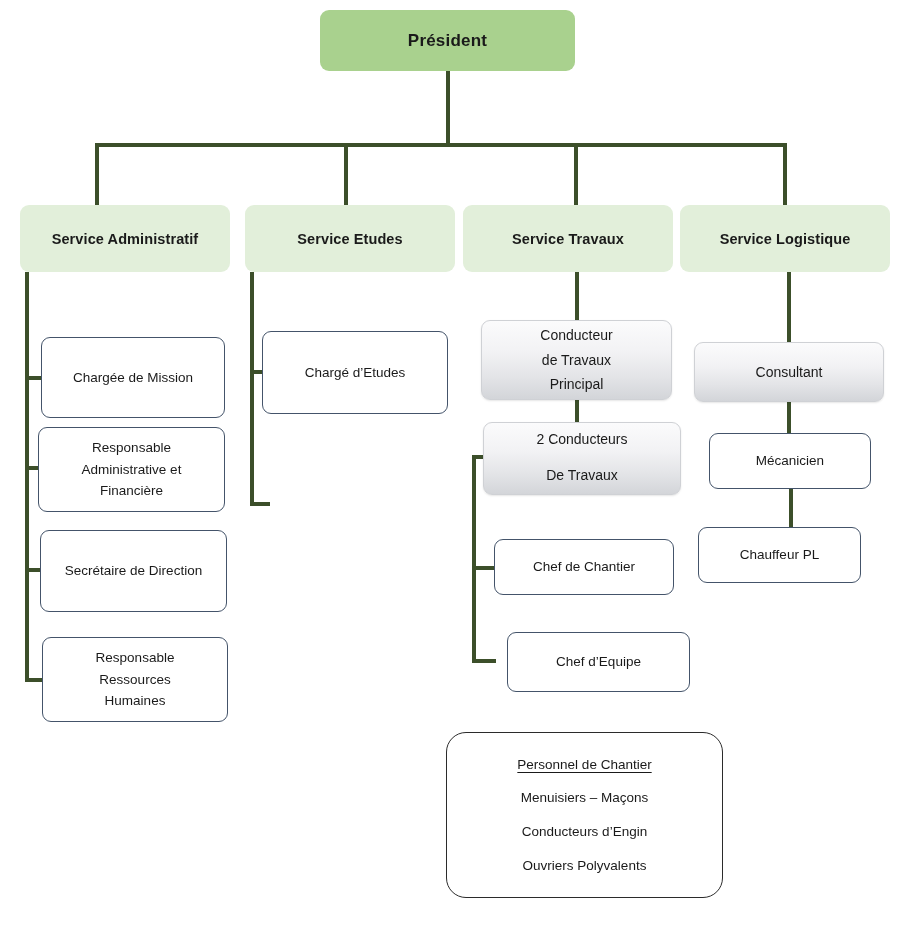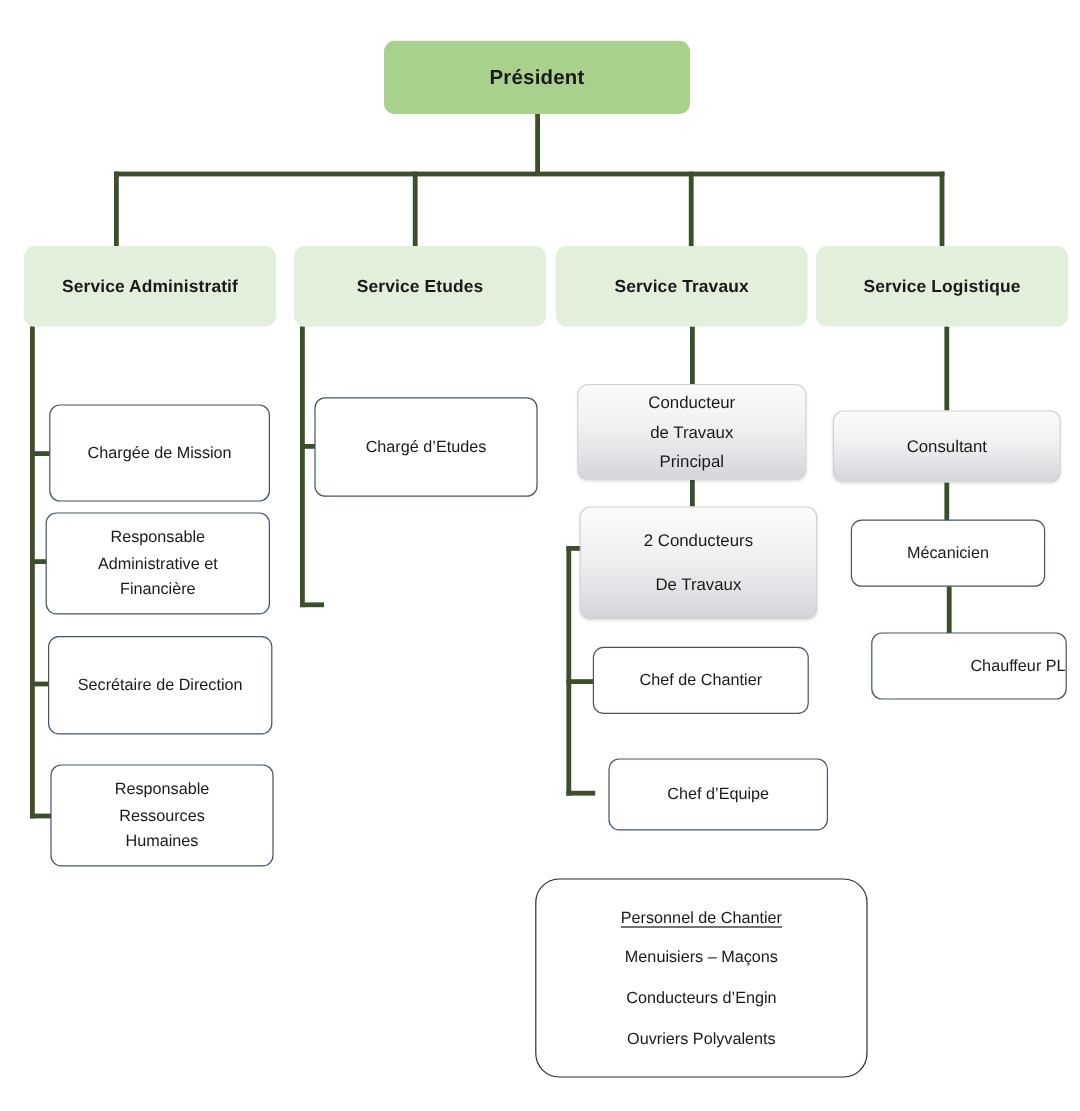--- a/index.html
+++ b/index.html
@@ -40,21 +40,20 @@
     color: #1a1a1a;
   }
 
   
   .node-president {
     background: #a9d18e;
     border: none;
     font-weight: bold;
     font-size: 17px;
     letter-spacing: .2px;
-    margin-top: 24px;
   }
 
   
   .node-service {
     background: #e2efda;
     border: none;
     font-weight: bold;
     font-size: 14.5px;
     letter-spacing: .1px;
   }
@@ -166,38 +165,38 @@
 
   <div class="node node-plain" style="left:262px; top:331px; width:186px; height:83px;">
     <span class="line">Chargé d’Etudes</span>
   </div>
 
   <div class="node node-gradient" style="left:481px; top:320px; width:191px; height:80px;">
     <span class="line">Conducteur</span>
     <span class="line">de Travaux</span>
     <span class="line">Principal</span>
   </div>
-  <div class="node node-gradient spaced" style="left:483px; top:422px; width:198px; height:94px;">
+  <div class="node node-gradient spaced" style="left:483px; top:422px; width:198px; height:73px;justify-content:flex-end;">
     <span class="line">2 Conducteurs</span>
     <span class="line">De Travaux</span>
   </div>
   <div class="node node-plain" style="left:494px; top:539px; width:180px; height:56px;">
     <span class="line">Chef de Chantier</span>
   </div>
   <div class="node node-plain" style="left:492px; top:632px; width:183px; height:60px;margin-left:15px;">
     <span class="line">Chef d’Equipe</span>
   </div>
 
   <div class="node node-gradient" style="left:694px; top:342px; width:190px; height:60px;">
     <span class="line">Consultant</span>
   </div>
   <div class="node node-plain" style="left:709px; top:433px; width:162px; height:56px;text-align:center;">
     <span class="line">Mécanicien</span>
   </div>
-  <div class="node node-plain" style="left:726px; top:527px; width:163px; height:56px;align-items:flex-end;">
+  <div class="node node-plain" style="left:698px; top:527px; width:163px; height:56px;">
     <span class="line">Chauffeur PL</span>
   </div>
 
   <div class="node node-personnel" style="left:446px; top:732px; width:277px; height:166px;">
     <span class="line line-underline">Personnel de Chantier</span>
     <span class="line">Menuisiers – Maçons</span>
     <span class="line">Conducteurs d’Engin</span>
     <span class="line">Ouvriers Polyvalents</span>
   </div>
 

